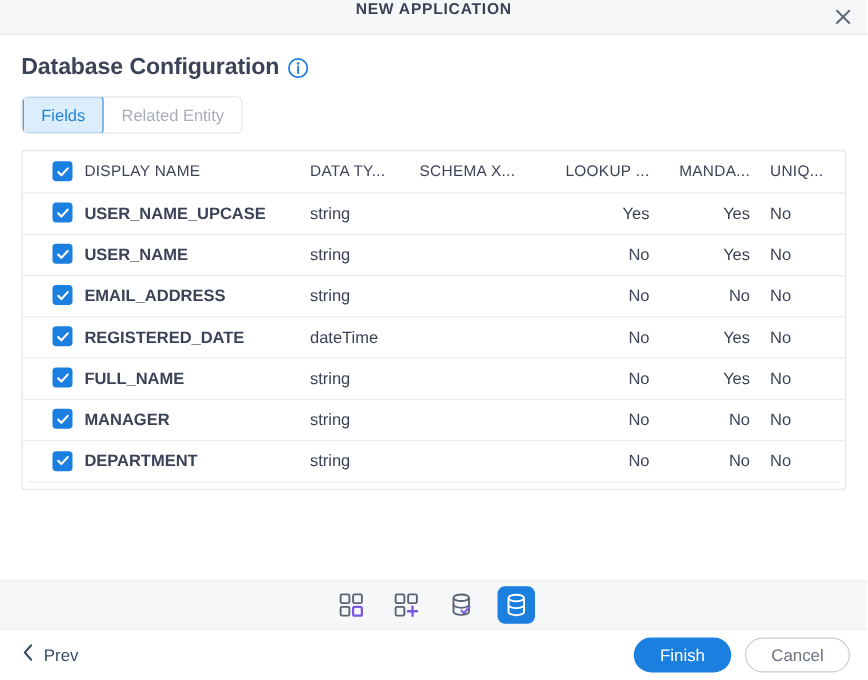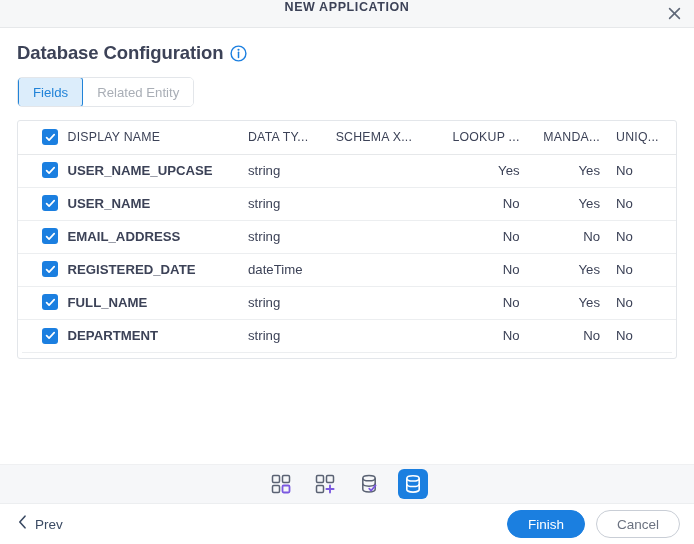--- a/index.html
+++ b/index.html
@@ -54,20 +54,21 @@
   
   .body-area {
     flex: 1;
     padding: 0;
     background: #ffffff;
     position: relative;
   }
 
   .page-title-row {
     display: flex;
+    align-items: center;
     gap: 7px;
     padding: 14px 0 0 17px;
   }
   .page-title {
     font-size: 18.5px;
     color: #3c4257;
     font-weight: 600;
     letter-spacing: -0.1px;
   }
   .info-icon {
@@ -399,20 +400,35 @@
             <td class="td-uniq">No</td>
           </tr>
           <tr>
             <td class="cell-pad-check">
               <span class="cb">
                 <svg width="11" height="11" viewBox="0 0 11 11" aria-hidden="true">
                     <path d="M1.6 5.7 L4.1 8.2 L9.2 2.7" stroke="#ffffff" stroke-width="1.7" fill="none" stroke-linecap="round" stroke-linejoin="round"></path>
                   </svg>
               </span>
             </td>
+            <td class="cell-pad-name">MANAGER</td>
+            <td>string</td>
+            <td></td>
+            <td class="td-right">No</td>
+            <td class="td-right">No</td>
+            <td class="td-uniq">No</td>
+          </tr>
+          <tr>
+            <td class="cell-pad-check">
+              <span class="cb">
+                <svg width="11" height="11" viewBox="0 0 11 11" aria-hidden="true">
+                    <path d="M1.6 5.7 L4.1 8.2 L9.2 2.7" stroke="#ffffff" stroke-width="1.7" fill="none" stroke-linecap="round" stroke-linejoin="round"></path>
+                  </svg>
+              </span>
+            </td>
             <td class="cell-pad-name">DEPARTMENT</td>
             <td>string</td>
             <td></td>
             <td class="td-right">No</td>
             <td class="td-right">No</td>
             <td class="td-uniq">No</td>
           </tr>
         </tbody>
       </table>
       <div class="table-footer-line"></div>

